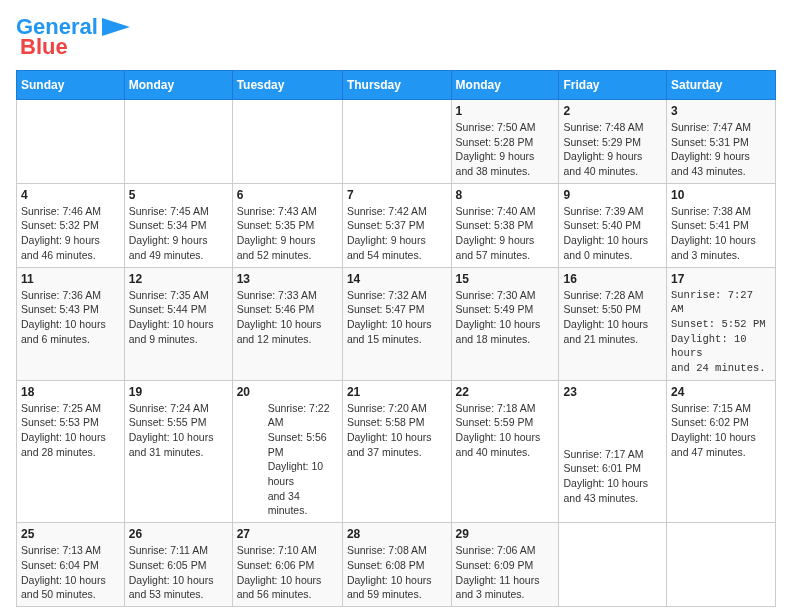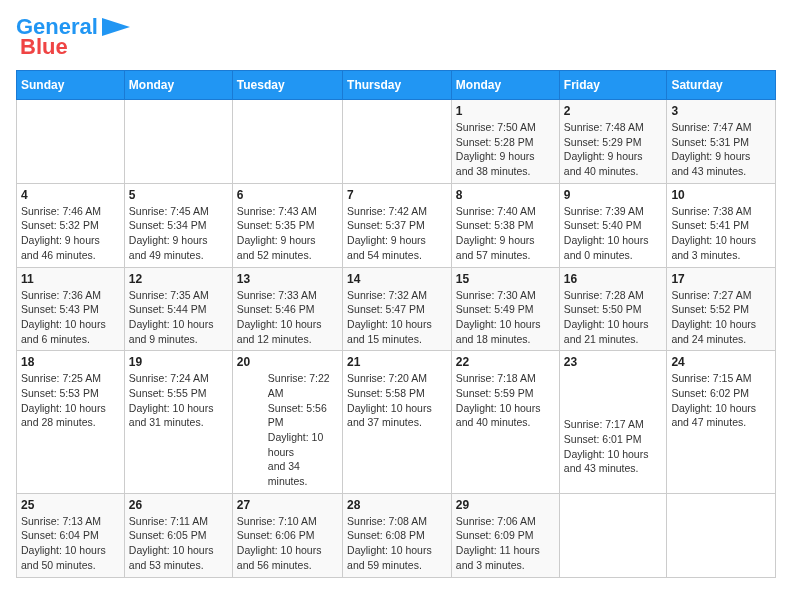--- a/index.html
+++ b/index.html
@@ -223,21 +223,21 @@
         </td>
         <td>
           <div class="day-number">16</div>
           <div class="day-info" style="white-space: pre-line;">Sunrise: 7:28 AM
 Sunset: 5:50 PM
 Daylight: 10 hours
 and 21 minutes.</div>
         </td>
         <td>
           <div class="day-number">17</div>
-          <div class="day-info" style="white-space: pre-line;">Sunrise: 7:27 AM
+          <div class="day-info" style="white-space: pre-line; font-family: Liberation Mono, monospace;">Sunrise: 7:27 AM
 Sunset: 5:52 PM
 Daylight: 10 hours
 and 24 minutes.</div>
         </td>
       </tr>
       <tr>
         <td>
           <div class="day-number">18</div>
           <div class="day-info" style="white-space: pre-line;">Sunrise: 7:25 AM
 Sunset: 5:53 PM

